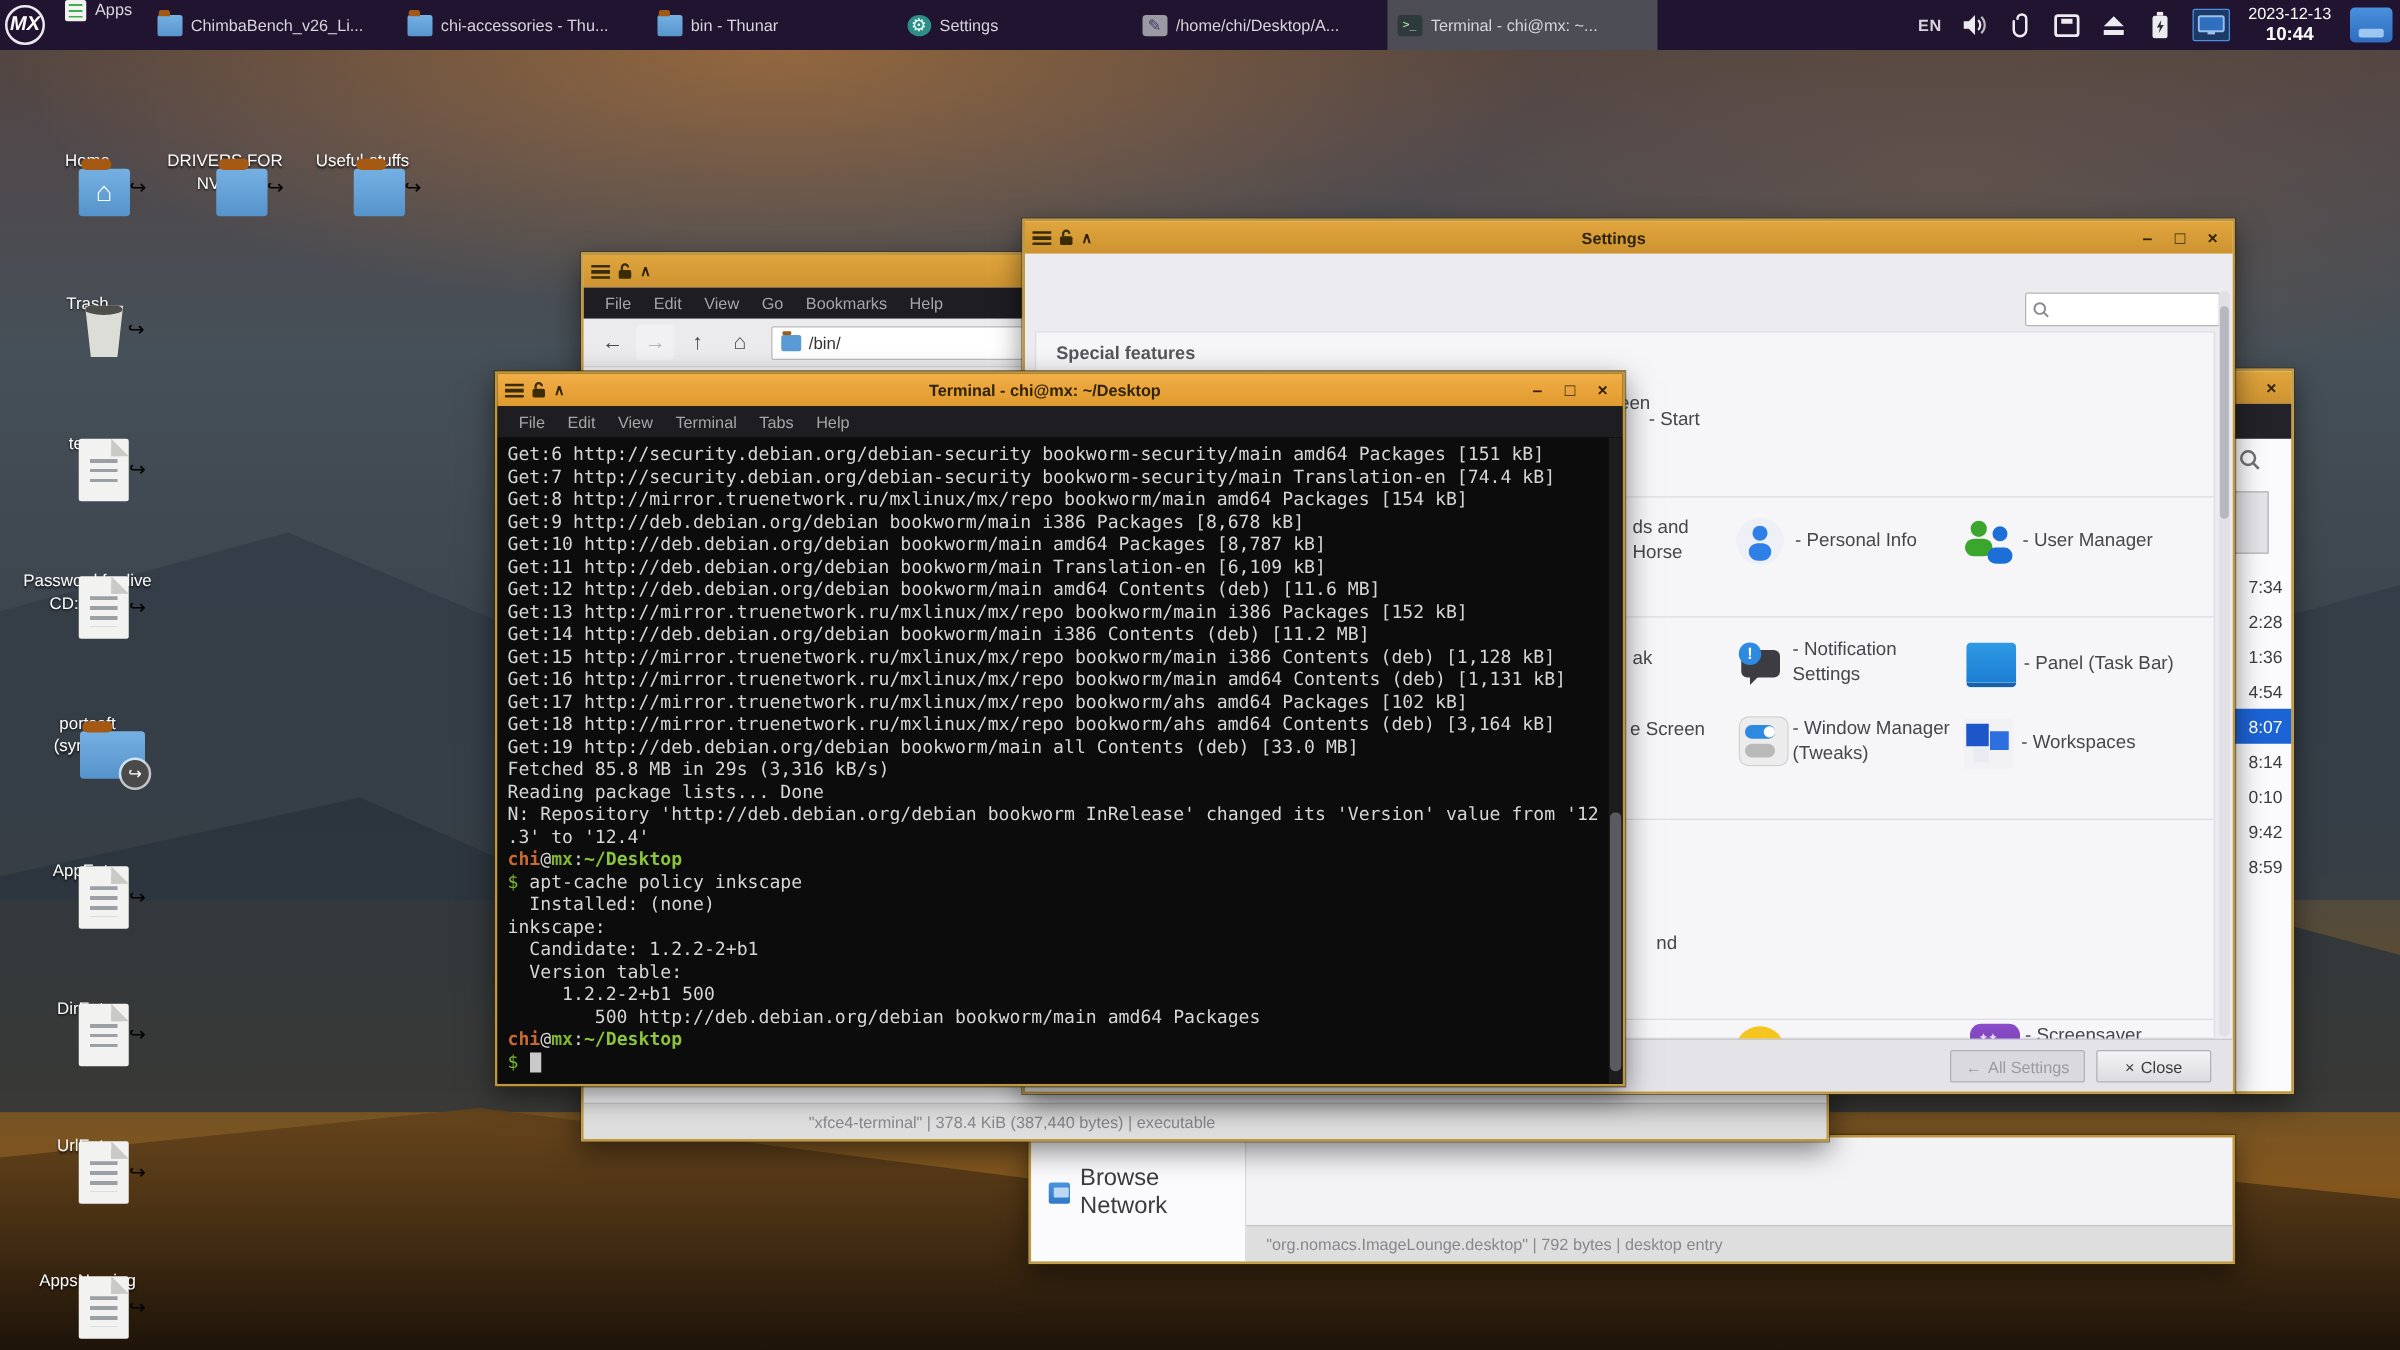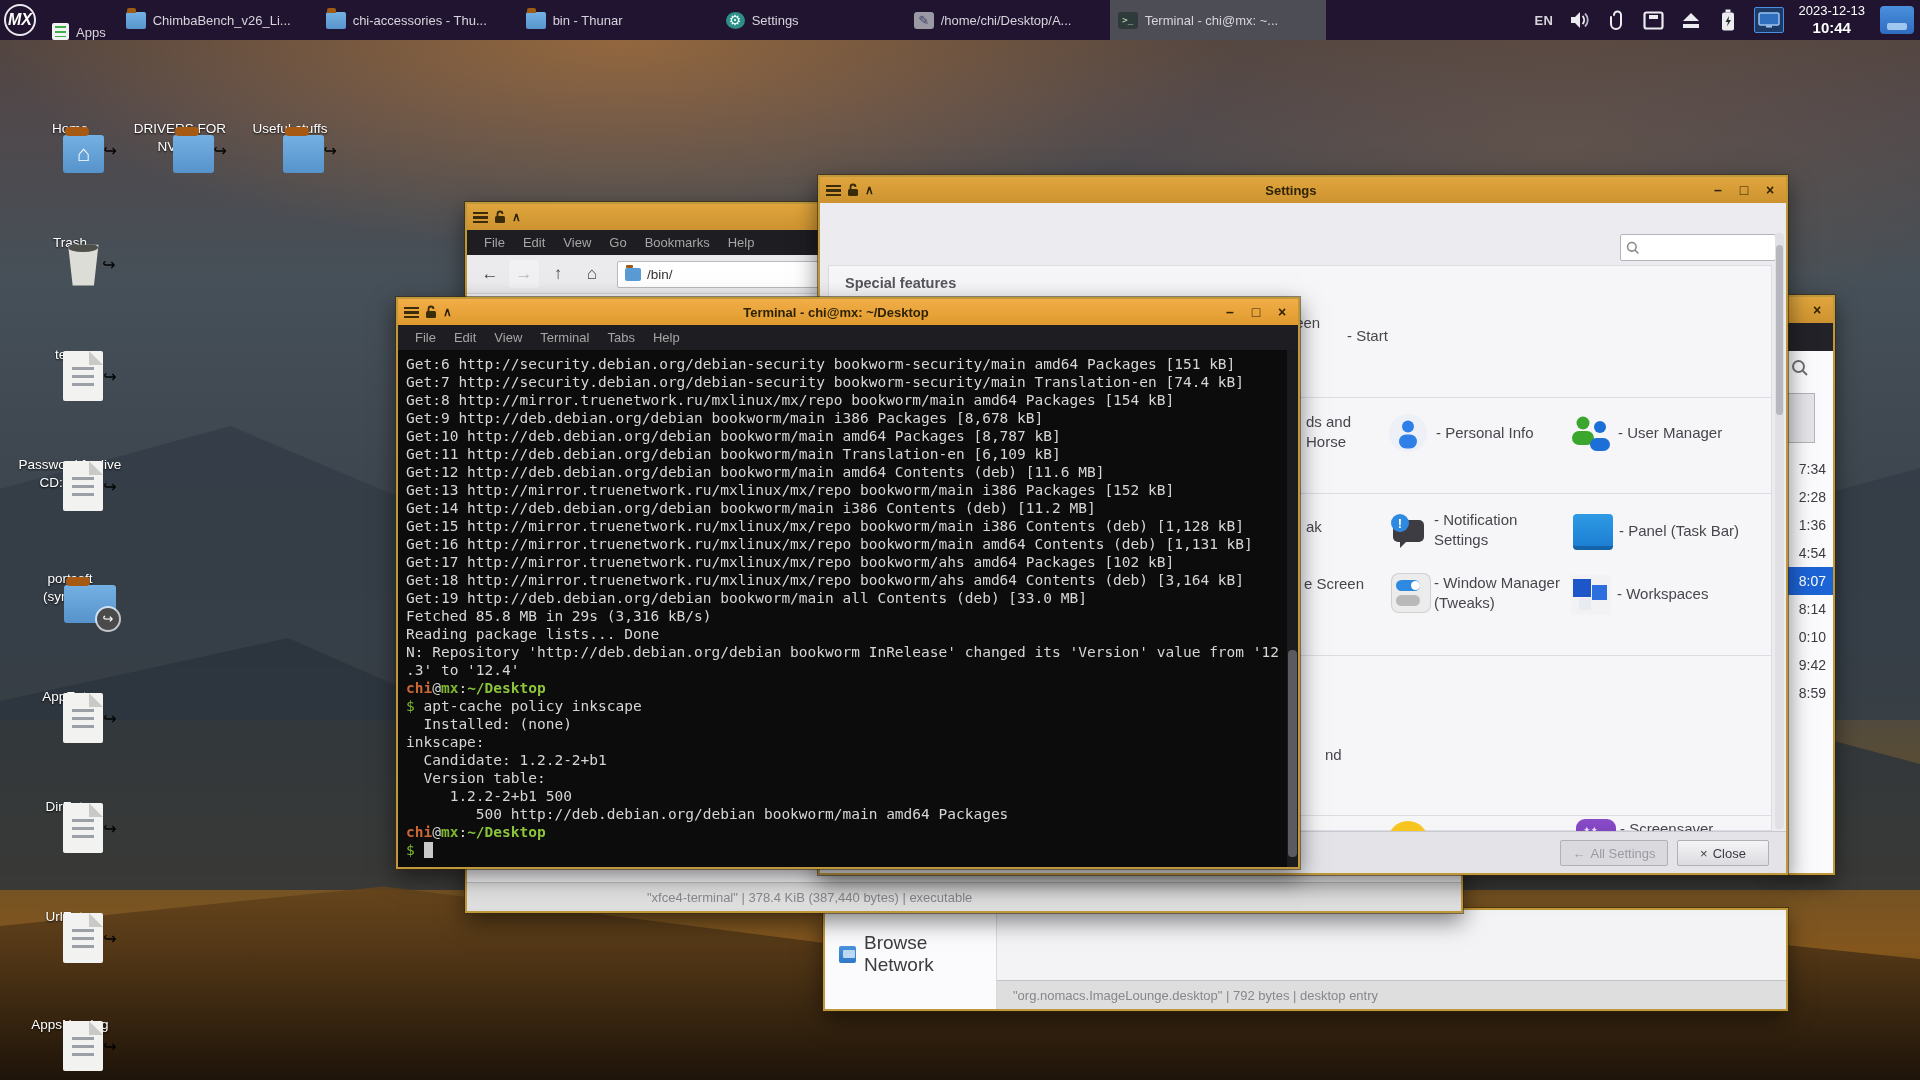--- a/index.html
+++ b/index.html
@@ -18,21 +18,21 @@
   #ridge2{top:470px;height:420px;background:#2b333c;opacity:.8;
     clip-path:polygon(0 55%,15% 40%,30% 70%,48% 38%,64% 72%,82% 48%,100% 70%,100% 100%,0 100%);}
   #ridge3{top:860px;height:220px;background:linear-gradient(180deg,#6e4a1e,#1d1309);opacity:.9;
     clip-path:polygon(0 30%,20% 12%,45% 40%,70% 18%,100% 45%,100% 100%,0 100%);}
 
   
   #panel{position:absolute;left:0;top:0;width:1920px;height:40px;background:#201430;z-index:10;
     display:flex;align-items:center;color:#d8d4dc;font-size:13px;}
   .mx-logo{width:32px;height:32px;margin:0 6px 0 4px;border:2px solid #e8e8ee;border-radius:50%;
     display:flex;align-items:center;justify-content:center;color:#fff;font-weight:bold;font-size:16px;font-style:italic;}
-  .apps-btn{display:flex;align-items:flex-end;gap:7px;padding:0 10px;height:40px;}
+  .apps-btn{display:flex;align-items:flex-start;gap:7px;padding:0 10px;height:40px;}
   .apps-ic{width:17px;height:17px;background:#f2f2f2;border-radius:2px;position:relative;}
   .apps-ic::before{content:"";position:absolute;left:3px;right:3px;top:3px;height:11px;
     background:repeating-linear-gradient(#3fae4a 0 2px,transparent 2px 5px);}
   #tasks{display:flex;align-items:flex-end;height:40px;}
   .task{display:flex;align-items:center;gap:7px;height:40px;padding:0 8px;overflow:hidden;}
   .task .tlabel{white-space:nowrap;overflow:hidden;text-overflow:ellipsis;}
   .task.active{background:#4d4d56;}
   #tasks div:nth-of-type(1){width:196px;margin-left:2px;}
   #tasks div:nth-of-type(2){width:196px;margin-left:4px;}
   #tasks div:nth-of-type(3){width:126px;margin-left:4px;}
@@ -435,21 +435,21 @@
         </span>
       </div>
       <div class="sframe" id="sframe-main"></div>
       <div id="settings-section">Special features</div>
 
       <span class="ic-bluecircle" style="left:30px;top:112px;"></span>
       <span class="ic-onscreen" style="left:192px;top:112px;"></span>
       <span class="sitem-label" style="left:243px;top:102px;">- Onscreen</span>
       <span class="ic-onscreen" style="left:376px;top:116px;"></span>
       <span class="sitem-label" style="left:426px;top:110px;">- Onscreen</span>
-      <span class="sitem-label" style="left:527px;top:123px;">- Start</span>
+      <span class="sitem-label" style="left:499px;top:123px;">- Start</span>
 
       <div class="sdivider" style="top:194px;"></div>
 
       <span class="frag" style="left:486px;top:210px;">ds and</span>
       <span class="frag" style="left:486px;top:230px;">Horse</span>
       <span class="sicon" style="left:568px;top:210px;">
         <svg width="40" height="40" viewBox="0 0 40 40">
             <circle cx="20" cy="20" r="19" fill="#edf1f7"></circle>
             <circle cx="20" cy="13.5" r="6" fill="#2e7fe8"></circle>
             <rect x="11" y="21.5" width="18" height="14" rx="7" fill="#2e7fe8"></rect>

